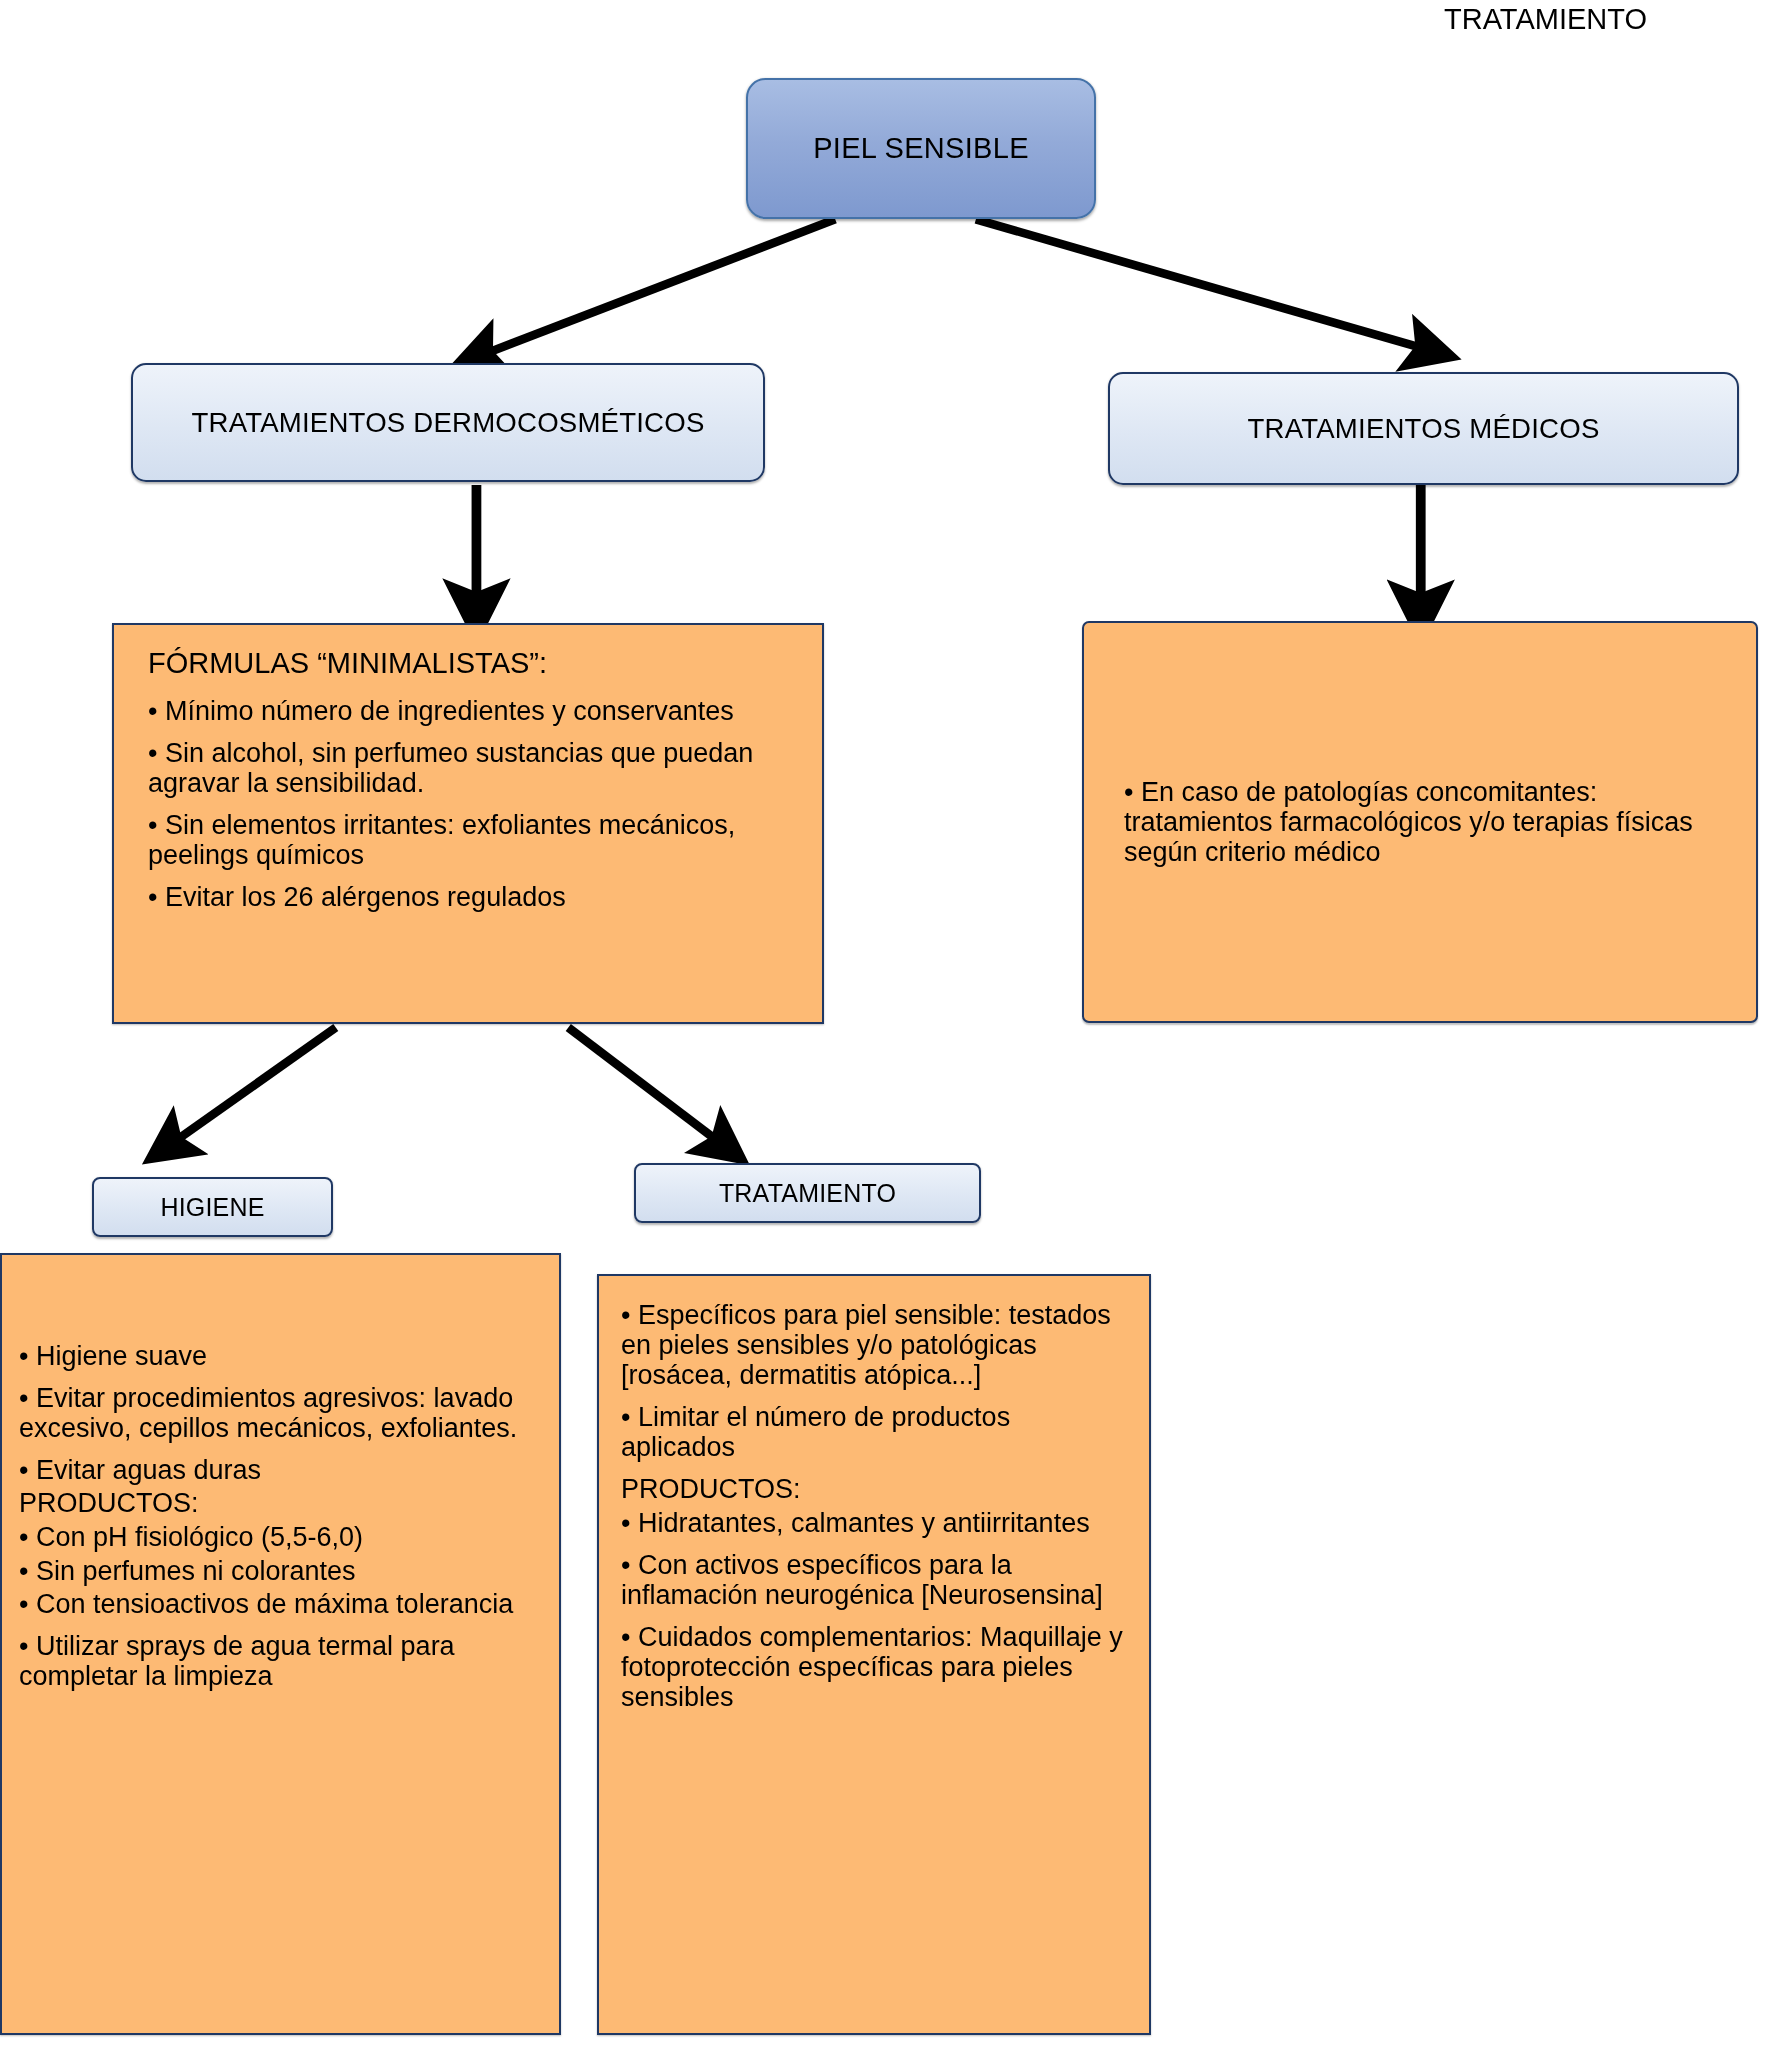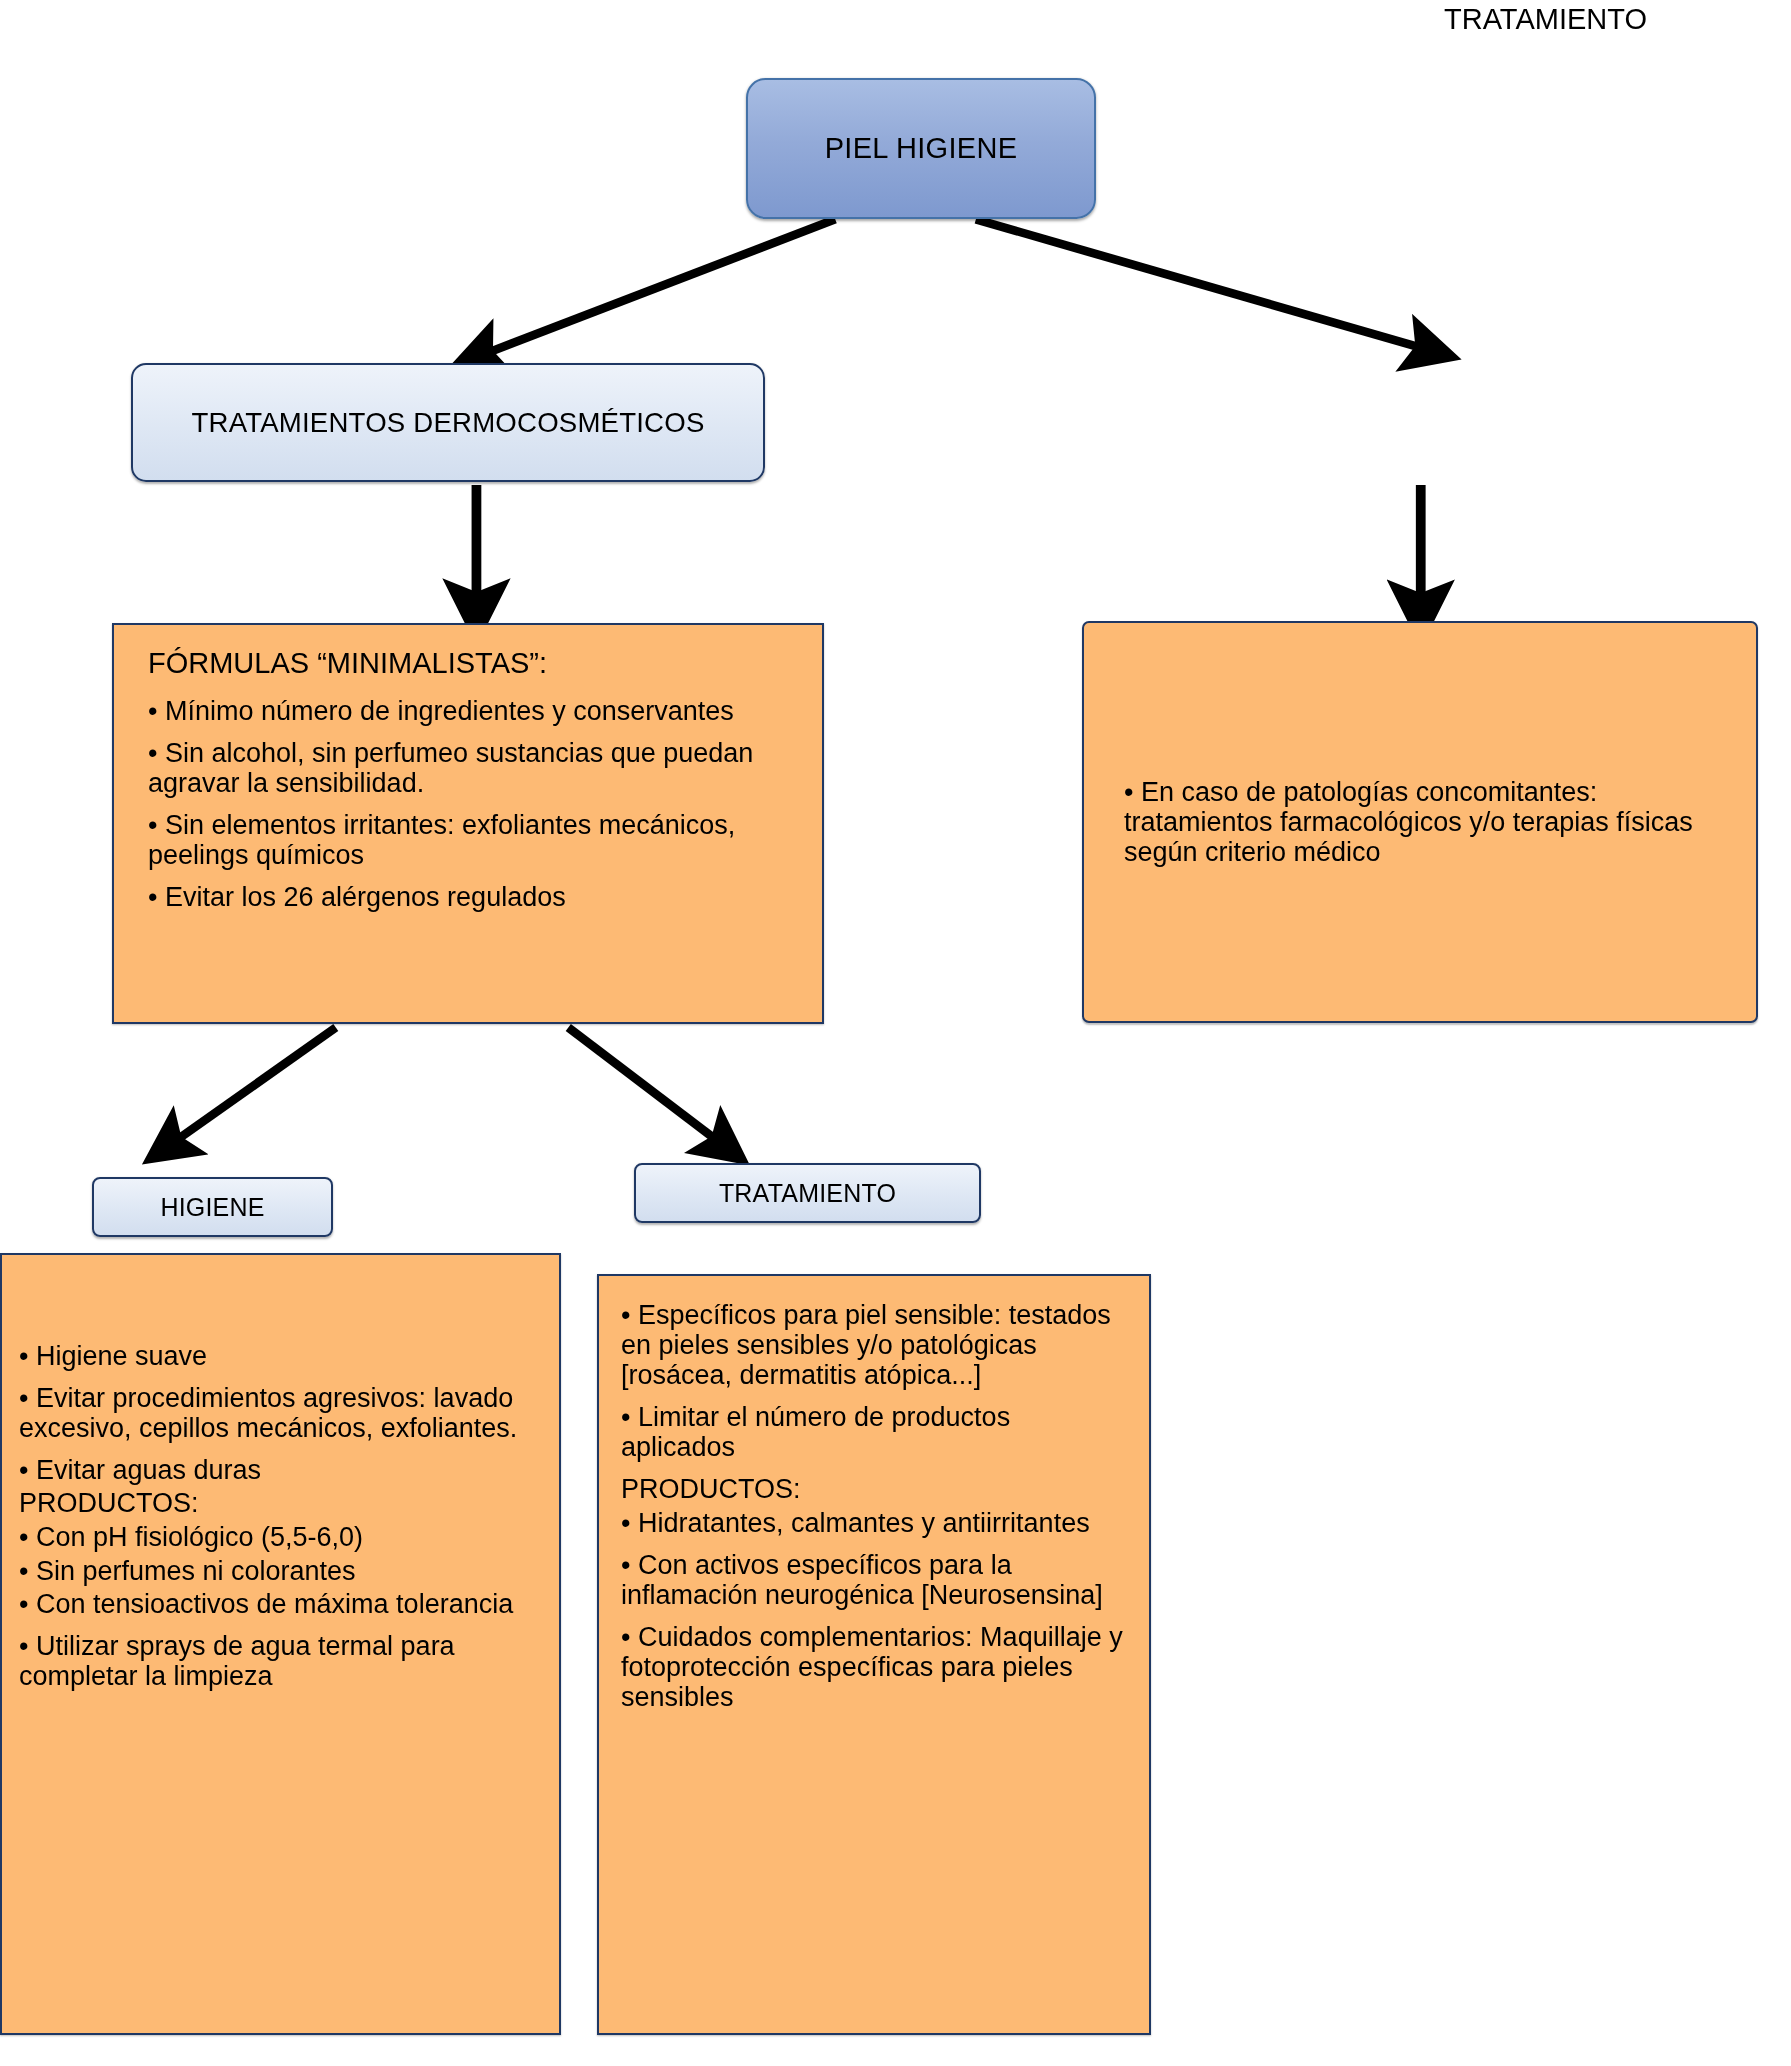--- a/index.html
+++ b/index.html
@@ -98,27 +98,30 @@
     <g>
       <line x1="585" y1="1790" x2="295" y2="1995" stroke="#000000" stroke-width="15" marker-end="url(#ah)"></line>
     </g>
 
     <g>
       <line x1="990" y1="1790" x2="1260" y2="1995" stroke="#000000" stroke-width="15" marker-end="url(#ah)"></line>
     </g>
   </svg>
 
   <div class="node pill-strong" style="left:746px;top:78px;width:350px;height:141px;">
-    <span class="t-root">PIEL HIGIENE</span>
+    <span class="t-root">PIEL SENSIBLE</span>
   </div>
 
   <div class="node pill-light" style="left:131px;top:363px;width:634px;height:119px;">
     <span class="t-lvl2">TRATAMIENTOS DERMOCOSMÉTICOS</span>
   </div>
 
+  <div class="node pill-light" style="left:1108px;top:372px;width:631px;height:113px;">
+    <span class="t-lvl2">TRATAMIENTOS MÉDICOS</span>
+  </div>
 
   <div class="node panel" style="left:112px;top:623px;width:712px;height:401px;padding:22px 23px 0 34px;">
     <div class="t-title" style="margin-bottom:16px;">FÓRMULAS “MINIMALISTAS”:</div>
     <ul class="body-list">
       <li>•  Mínimo número de ingredientes y conservantes</li>
       <li>•  Sin alcohol, sin perfumeo sustancias que puedan agravar la sensibilidad.</li>
       <li>•  Sin elementos irritantes: exfoliantes mecánicos, peelings químicos</li>
       <li>•  Evitar los 26 alérgenos regulados</li>
     </ul>
   </div>

